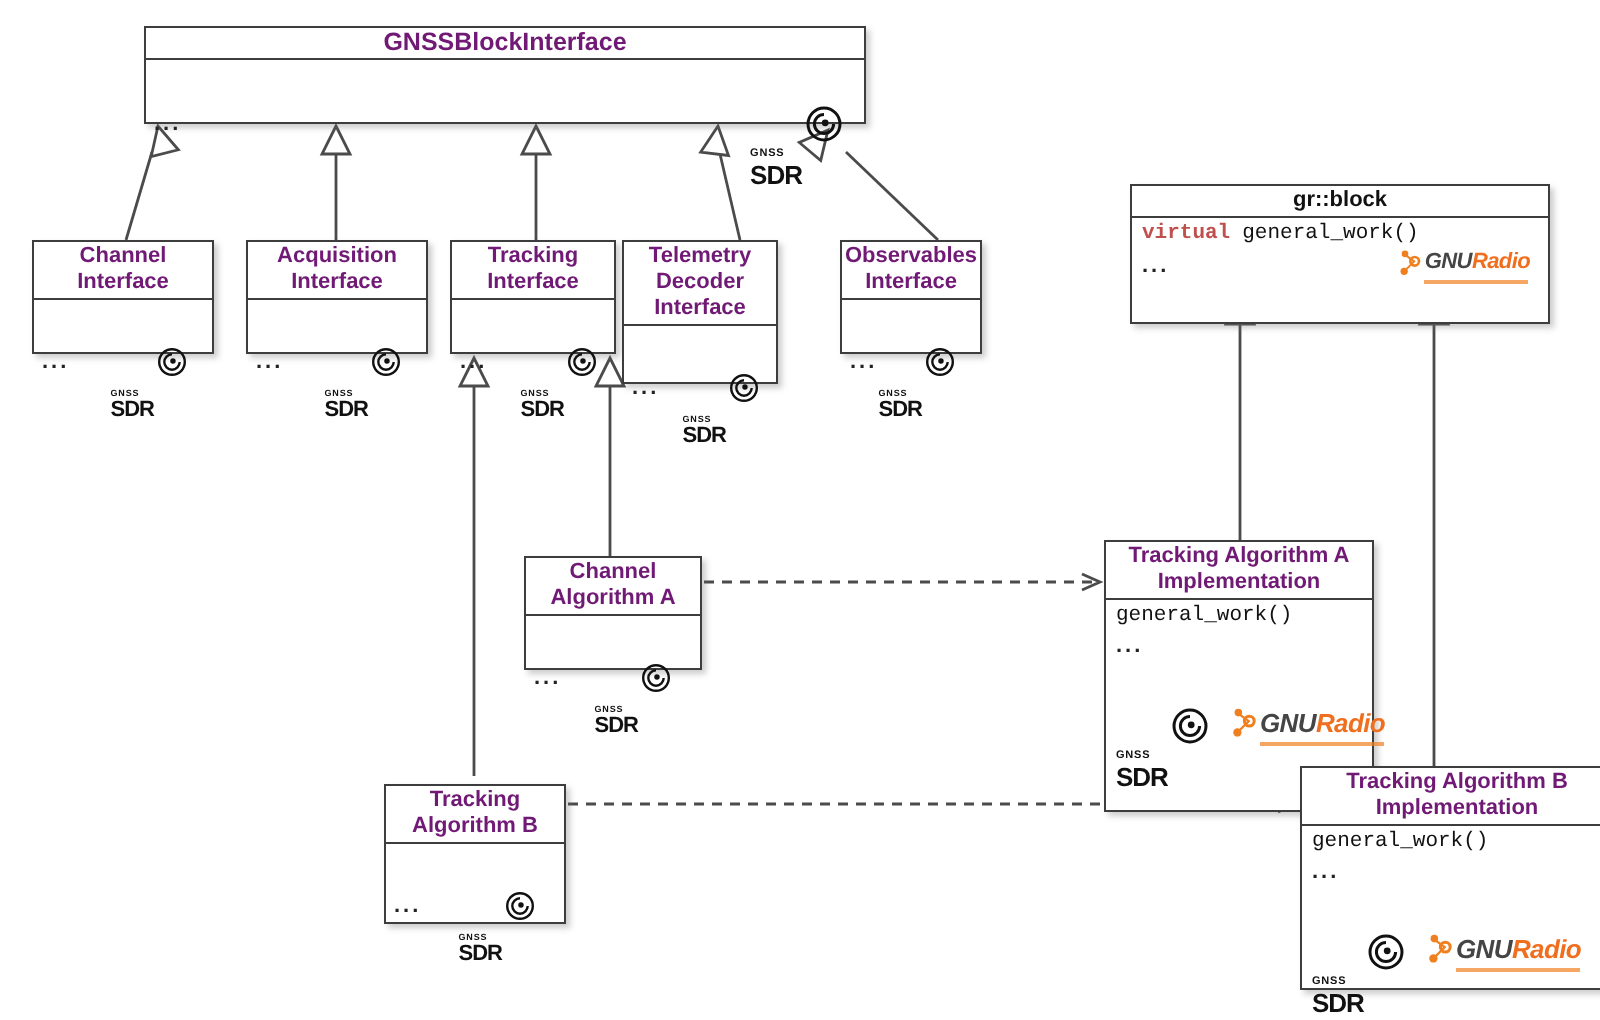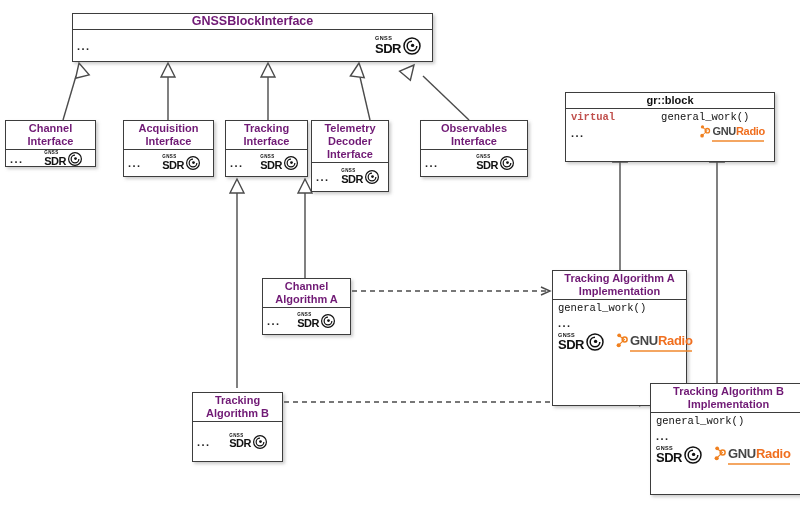--- a/index.html
+++ b/index.html
@@ -11,33 +11,33 @@
        box-shadow:2px 2px 3px rgba(110,110,110,0.35);}
   .box-title{border-bottom:1.6px solid #3d3d3d;display:flex;align-items:center;justify-content:center;
        text-align:center;font-weight:bold;color:#701a75;font-size:11px;line-height:13px;padding:1px 2px;}
   .big .box-title{font-size:12.5px;}
   .dark .box-title{color:#111;}
   .box-body{flex:1;display:flex;align-items:center;padding:1px 4px;box-sizing:border-box;}
   .box-body.col{flex-direction:column;align-items:flex-start;justify-content:flex-start;padding:2px 5px;}
   .dots{font-size:11px;font-weight:bold;color:#222;letter-spacing:1.5px;line-height:10px;}
   .mono{font-family:"Liberation Mono",monospace;font-size:10.5px;color:#111;white-space:pre;}
   .kw{font-family:"Liberation Mono",monospace;font-size:10.5px;color:#c0504d;font-weight:bold;margin-right:6px;}
-  .member-line{display:flex;align-items:baseline;gap:40px;}
+  .member-line{display:flex;align-items:baseline;}
   
   .sdr-logo{display:inline-flex;align-items:center;color:#111;}
-  .sdr-stack{display:inline-flex;flex-direction:column;align-items:flex-start;line-height:1;}
+  .sdr-stack{display:inline-flex;flex-direction:column;align-items:flex-start;line-height:1;margin-top:44px;}
   .sdr-gnss{font-size:4.5px;font-weight:bold;letter-spacing:.4px;}
   .sdr-main{font-size:11px;font-weight:bold;letter-spacing:-.5px;}
   .sdr-spiral{width:16px;height:16px;margin-left:1px;}
   .lg .sdr-gnss{font-size:5.5px;}
   .lg .sdr-main{font-size:13px;}
   .lg .sdr-spiral{width:20px;height:20px;}
   
   .gr-logo{display:inline-flex;flex-direction:column;align-items:flex-end;line-height:1;}
-  .gr-row{display:inline-flex;align-items:center;}
+  .gr-row{display:inline-flex;align-items:center;font-style:italic;}
   .gr-icon{width:12px;height:15px;margin-right:1px;}
   .gr-gnu{font-size:11px;font-weight:bold;color:#454545;letter-spacing:-.3px;}
   .gr-radio{font-size:11px;font-weight:bold;color:#f06f1f;letter-spacing:-.3px;}
   .gr-tagline{width:52px;height:2px;background:#f0801f;opacity:.7;margin-top:1px;margin-right:1px;}
   .lg .gr-gnu,.lg .gr-radio{font-size:13px;}
   .lg .gr-icon{width:14px;height:17px;}
   .lg .gr-tagline{width:62px;}
   .logo-row{display:flex;align-items:center;gap:10px;margin-top:4px;}
   .spread{justify-content:space-between;}
 </style>
@@ -90,21 +90,21 @@
           </span>
           <svg class="sdr-spiral" viewBox="0 0 20 20">
             <circle cx="10" cy="10" r="8" fill="none" stroke="#111" stroke-width="1.5"></circle>
             <path d="M10 5.2 a4.8 4.8 0 1 0 4.8 4.8" fill="none" stroke="#111" stroke-width="1.5"></path>
             <circle cx="10.6" cy="9.4" r="1.7" fill="#111"></circle>
           </svg>
         </span>
     </div>
   </div>
 
-  <div class="box" style="left:5px;top:120px;width:91px;height:47px">
+  <div class="box" style="left:16px;top:120px;width:91px;height:57px">
     <div class="box-title">Channel Interface</div>
     <div class="box-body spread">
       <span class="dots">...</span>
       <span class="sdr-logo" style="margin-right:8px;">
           <span class="sdr-stack">
             <span class="sdr-gnss">GNSS</span>
             <span class="sdr-main">SDR</span>
           </span>
           <svg class="sdr-spiral" viewBox="0 0 20 20">
             <circle cx="10" cy="10" r="8" fill="none" stroke="#111" stroke-width="1.5"></circle>
@@ -162,21 +162,21 @@
           </span>
           <svg class="sdr-spiral" viewBox="0 0 20 20">
             <circle cx="10" cy="10" r="8" fill="none" stroke="#111" stroke-width="1.5"></circle>
             <path d="M10 5.2 a4.8 4.8 0 1 0 4.8 4.8" fill="none" stroke="#111" stroke-width="1.5"></path>
             <circle cx="10.6" cy="9.4" r="1.7" fill="#111"></circle>
           </svg>
         </span>
     </div>
   </div>
 
-  <div class="box" style="left:420px;top:120px;width:108px;height:57px">
+  <div class="box" style="left:420px;top:120px;width:71px;height:57px">
     <div class="box-title">Observables Interface</div>
     <div class="box-body spread">
       <span class="dots">...</span>
       <span class="sdr-logo" style="margin-right:8px;">
           <span class="sdr-stack">
             <span class="sdr-gnss">GNSS</span>
             <span class="sdr-main">SDR</span>
           </span>
           <svg class="sdr-spiral" viewBox="0 0 20 20">
             <circle cx="10" cy="10" r="8" fill="none" stroke="#111" stroke-width="1.5"></circle>

